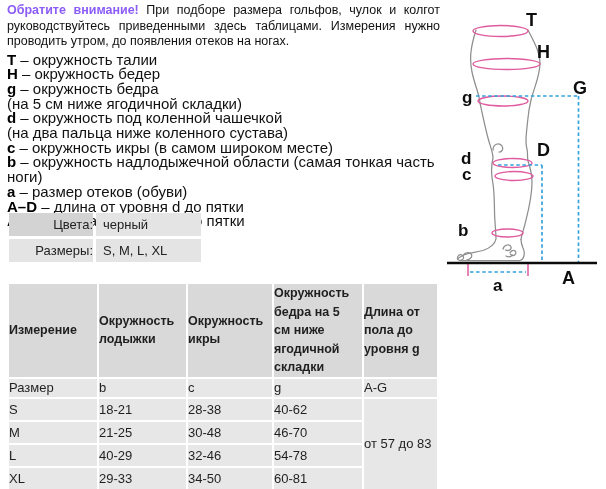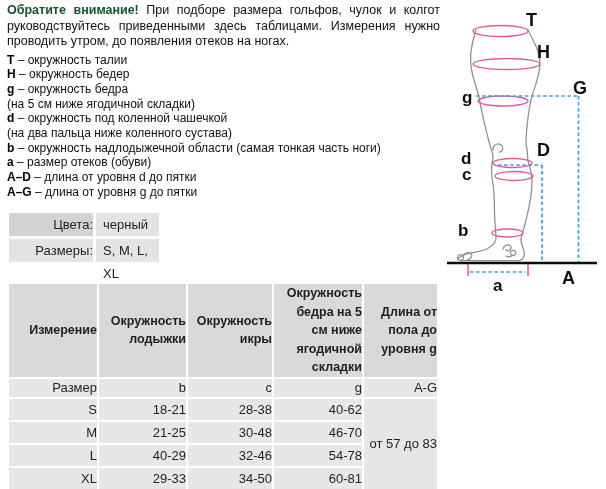--- a/index.html
+++ b/index.html
@@ -3,39 +3,39 @@
 <meta charset="utf-8">
 <style>
   html,body{margin:0;padding:0;}
   body{
     width:606px;height:489px;position:relative;overflow:hidden;
     background:#ffffff;color:#1a1a1a;
     font-family:"Liberation Sans", sans-serif;
   }
   .text-block{position:absolute;left:7px;top:3px;width:433px;}
   p.intro{margin:0;text-align:justify;font-size:12.5px;line-height:15.5px;color:#111;}
-  p.intro b{color:#14532d;}
-  .defs{margin-top:3px;font-size:12px;line-height:14.7px;color:#111;}
+  p.intro b{color:#8b5cf6;}
+  .defs{margin-top:3px;font-size:15px;line-height:14.7px;color:#111;}
   .def-line b{color:#000;}
   
   .attrs{position:absolute;left:9px;top:213px;}
   .attr-row{display:flex;margin-bottom:3px;}
   .attr-label,.attr-value{
     height:23px;line-height:23px;font-size:13px;box-sizing:border-box;color:#222;
   }
   .attr-label{width:84px;background:#e4e4e4;text-align:right;}
   .attr-label.dark{background:#d3d3d3;}
-  .attr-value{width:63px;background:#e4e4e4;text-align:left;padding-left:7px;margin-left:3px;}
+  .attr-value{width:105px;background:#e4e4e4;text-align:left;padding-left:7px;margin-left:3px;}
   
   table.size-table{
     position:absolute;left:8px;top:283px;width:430px;
     border-collapse:separate;border-spacing:0;table-layout:fixed;
   }
   table.size-table td,table.size-table th{
-    border:1px solid #ffffff;background:#e7e7e7;text-align:right;vertical-align:middle;
+    border:1px solid #ffffff;background:#e7e7e7;text-align:left;vertical-align:middle;
     padding:0;color:#1f1f1f;overflow:hidden;
   }
   table.size-table th{
     background:#d9d9d9;font-weight:bold;font-size:12.5px;line-height:1.48;white-space:pre-line;
   }
   table.size-table td{font-size:13px;}
   tr.head{height:93px;}
   tr.param{height:20px;}
   tr.datarow{height:23px;}
   
@@ -53,20 +53,21 @@
 
 <div class="text-block">
   <p class="intro"><b>Обратите внимание!</b> <span>При подборе размера гольфов, чулок и колгот руководствуйтесь приведенными здесь таблицами. Измерения нужно проводить утром, до появления отеков на ногах.</span></p>
   <div class="defs">
     <div class="def-line"><b>T</b><span> – окружность талии</span></div>
     <div class="def-line"><b>H</b><span> – окружность бедер</span></div>
     <div class="def-line"><b>g</b><span> – окружность бедра</span></div>
     <div class="def-line"><b></b><span>(на 5 см ниже ягодичной складки)</span></div>
     <div class="def-line"><b>d</b><span> – окружность под коленной чашечкой</span></div>
     <div class="def-line"><b></b><span>(на два пальца ниже коленного сустава)</span></div>
+    <div class="def-line"><b>c</b><span> – окружность икры (в самом широком месте)</span></div>
     <div class="def-line"><b>b</b><span> – окружность надлодыжечной области (самая тонкая часть ноги)</span></div>
     <div class="def-line"><b>a</b><span> – размер отеков (обуви)</span></div>
     <div class="def-line"><b>A–D</b><span> – длина от уровня d до пятки</span></div>
     <div class="def-line"><b>A–G</b><span> – длина от уровня g до пятки</span></div>
   </div>
 </div>
 
 <div class="attrs">
   <div class="attr-row">
     <div class="attr-label dark">Цвета:</div>

